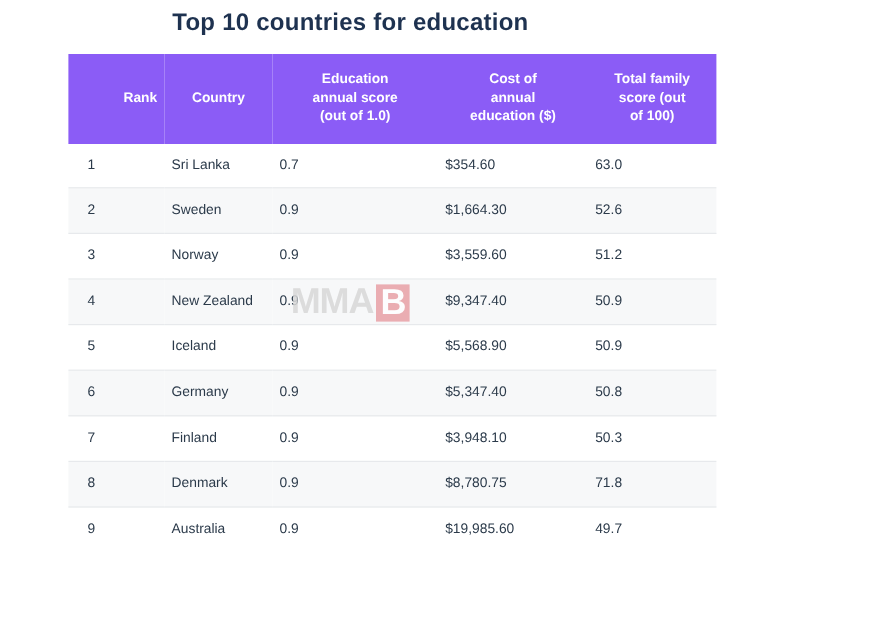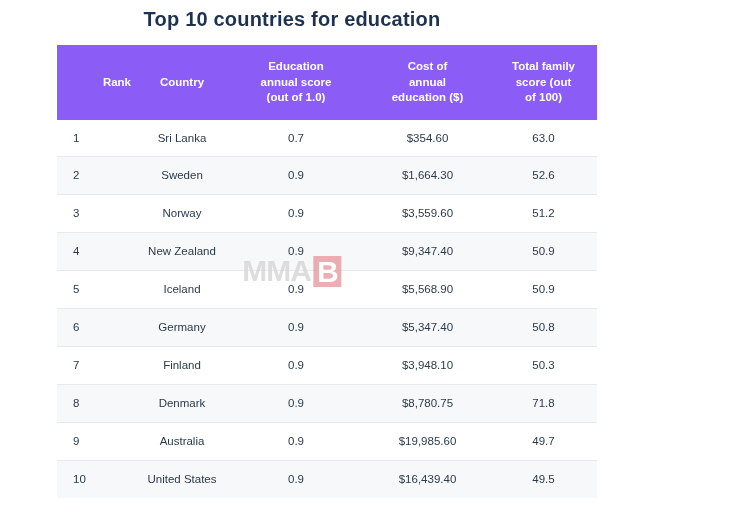--- a/index.html
+++ b/index.html
@@ -63,21 +63,20 @@
   }
   table.rank-table th.cost-col {
     width: 113px;
   }
   table.rank-table th.total-col {
     width: 95px;
   }
   table.rank-table td {
     font-size: 11.5px;
     color: #2b3a4a;
-    text-align: center;
     padding: 11px 6px;
     line-height: 1.3;
     border-bottom: 1px solid #e7e9ec;
     background: #ffffff;
   }
   table.rank-table tr.alt td {
     background: #f7f8f9;
   }
   table.rank-table td.rank-cell {
     text-align: left;
@@ -201,27 +200,20 @@
           <td>$8,780.75</td>
           <td>71.8</td>
         </tr>
         <tr>
           <td class="rank-cell">9</td>
           <td>Australia</td>
           <td>0.9</td>
           <td>$19,985.60</td>
           <td>49.7</td>
         </tr>
-        <tr class="alt">
-          <td class="rank-cell">10</td>
-          <td>United States</td>
-          <td>0.9</td>
-          <td>$16,439.40</td>
-          <td>49.5</td>
-        </tr>
       </tbody>
     </table>
 
     <div class="watermark">
       <span>MMA</span>
         <span class="wm-box">B</span>
     </div>
   </div>
 
 </div>

